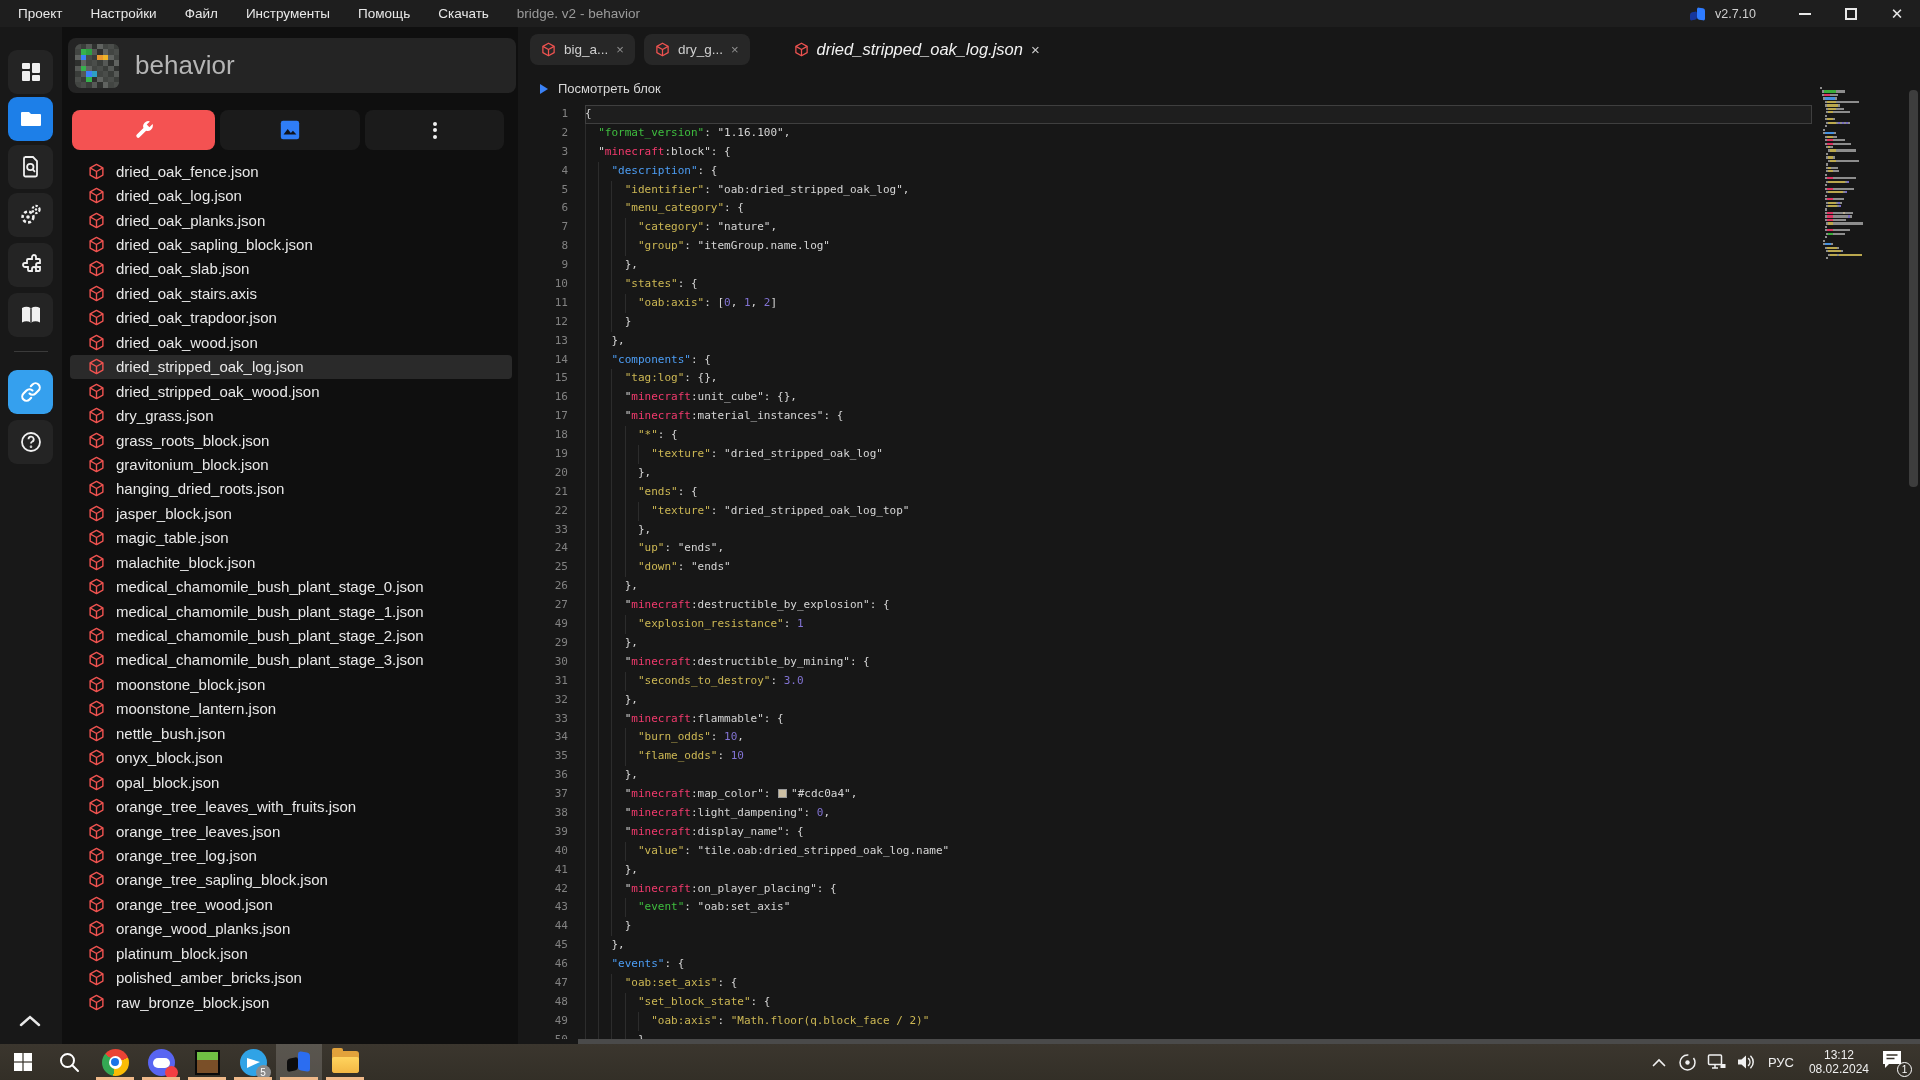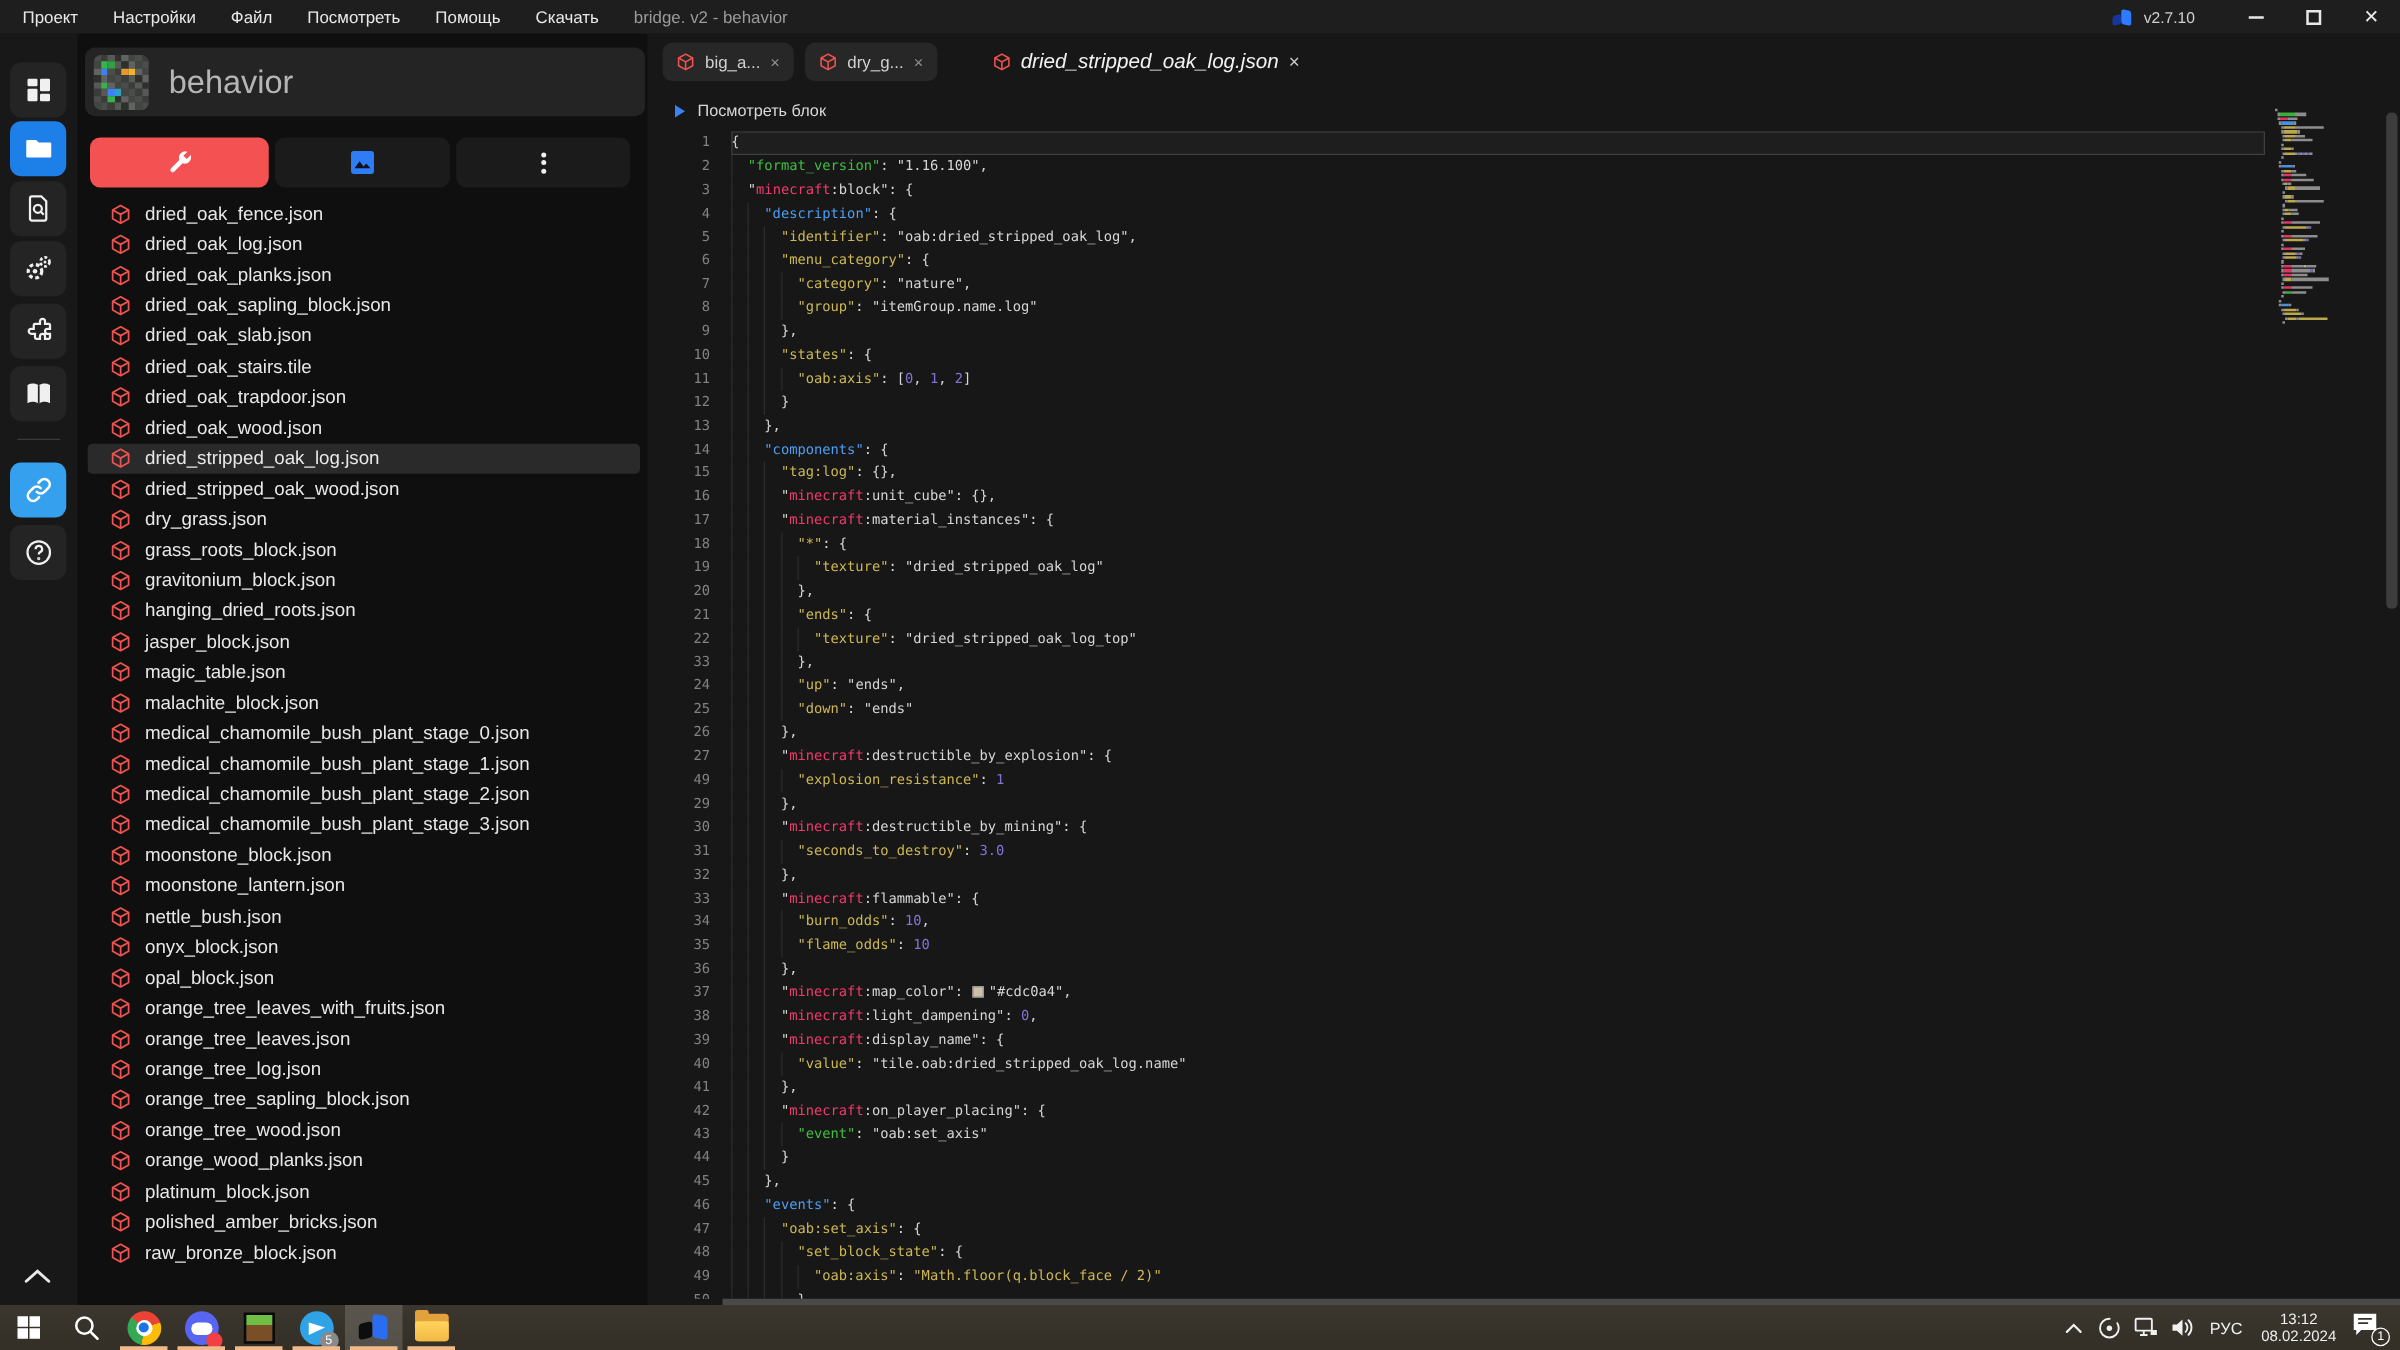--- a/index.html
+++ b/index.html
@@ -122,21 +122,21 @@
 </head>
 <body>
 
 <div class="screen">
 
   <div class="titlebar">
     <div class="menubar">
         <div class="menu-item">Проект</div>
         <div class="menu-item">Настройки</div>
         <div class="menu-item">Файл</div>
-        <div class="menu-item">Посмотреть</div>
+        <div class="menu-item">Инструменты</div>
         <div class="menu-item">Помощь</div>
         <div class="menu-item">Скачать</div>
       </div>
     <div class="tb-title">bridge. v2 - behavior</div>
     <div class="tb-right">
       <div class="tb-logo">
           <i class="b1"></i>
           <i class="b2"></i>
         </div>
       <div class="tb-version">v2.7.10</div>
@@ -337,21 +337,21 @@
             <path d="M12 2 21 7v10l-9 5-9-5V7z"></path>
             <path d="M12 22V12M3 7l9 5 9-5"></path>
           </svg>
           <span class="file-name">dried_oak_slab.json</span>
         </div>
         <div class="file-row">
           <svg viewBox="0 0 24 24" fill="none" stroke="#ef5350" stroke-width="2" stroke-linejoin="round">
             <path d="M12 2 21 7v10l-9 5-9-5V7z"></path>
             <path d="M12 22V12M3 7l9 5 9-5"></path>
           </svg>
-          <span class="file-name">dried_oak_stairs.tile</span>
+          <span class="file-name">dried_oak_stairs.axis</span>
         </div>
         <div class="file-row">
           <svg viewBox="0 0 24 24" fill="none" stroke="#ef5350" stroke-width="2" stroke-linejoin="round">
             <path d="M12 2 21 7v10l-9 5-9-5V7z"></path>
             <path d="M12 22V12M3 7l9 5 9-5"></path>
           </svg>
           <span class="file-name">dried_oak_trapdoor.json</span>
         </div>
         <div class="file-row">
           <svg viewBox="0 0 24 24" fill="none" stroke="#ef5350" stroke-width="2" stroke-linejoin="round">

